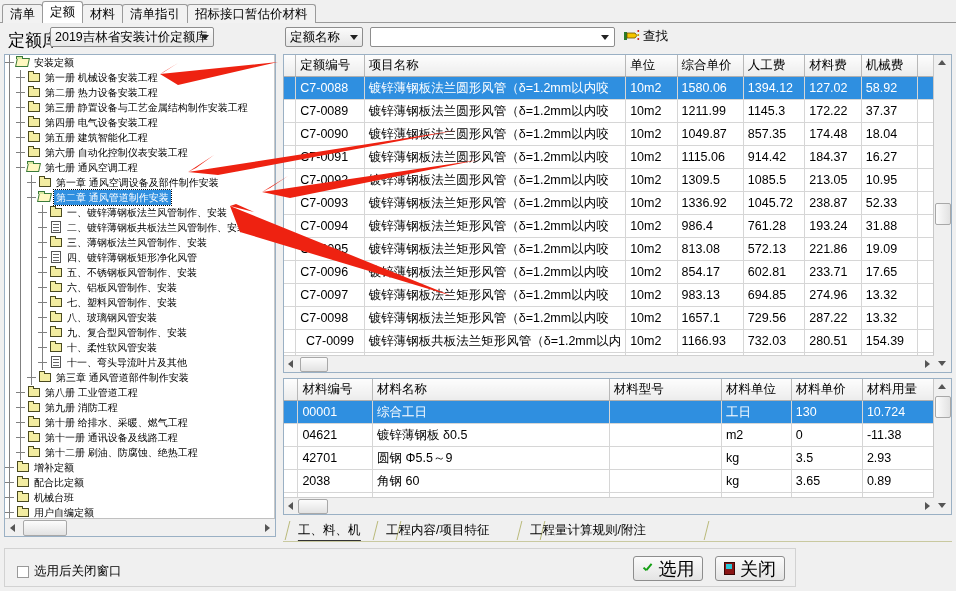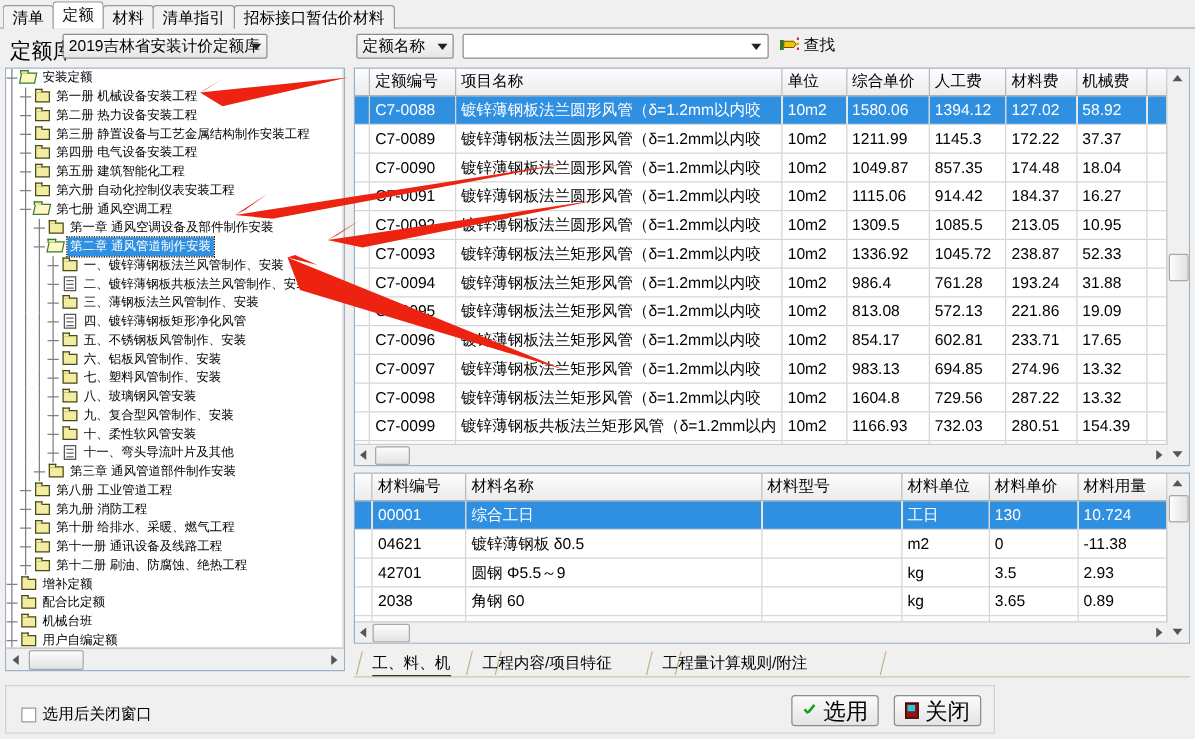--- a/index.html
+++ b/index.html
@@ -370,29 +370,29 @@
               <td style="width: 65px;">694.85</td>
               <td style="width: 64px;">274.96</td>
               <td style="width: 62px;">13.32</td>
               <td style="width: 20px;"></td>
             </tr>
             <tr class="">
               <td class="rowhdr"></td>
               <td style="width: 76px;">C7-0098</td>
               <td style="width: 218px;">镀锌薄钢板法兰矩形风管（δ=1.2mm以内咬</td>
               <td style="width: 62px;">10m2</td>
-              <td style="width: 70px;">1604.8</td>
+              <td style="width: 70px;">1657.1</td>
               <td style="width: 65px;">729.56</td>
               <td style="width: 64px;">287.22</td>
               <td style="width: 62px;">13.32</td>
               <td style="width: 20px;"></td>
             </tr>
             <tr class="">
               <td class="rowhdr"></td>
-              <td style="width: 76px;">C7-0099</td>
+              <td style="width: 76px; text-align: center;">C7-0099</td>
               <td style="width: 218px;">镀锌薄钢板共板法兰矩形风管（δ=1.2mm以内</td>
               <td style="width: 62px;">10m2</td>
               <td style="width: 70px;">1166.93</td>
               <td style="width: 65px;">732.03</td>
               <td style="width: 64px;">280.51</td>
               <td style="width: 62px;">154.39</td>
               <td style="width: 20px;"></td>
             </tr>
             <tr class="">
               <td class="rowhdr"></td>

